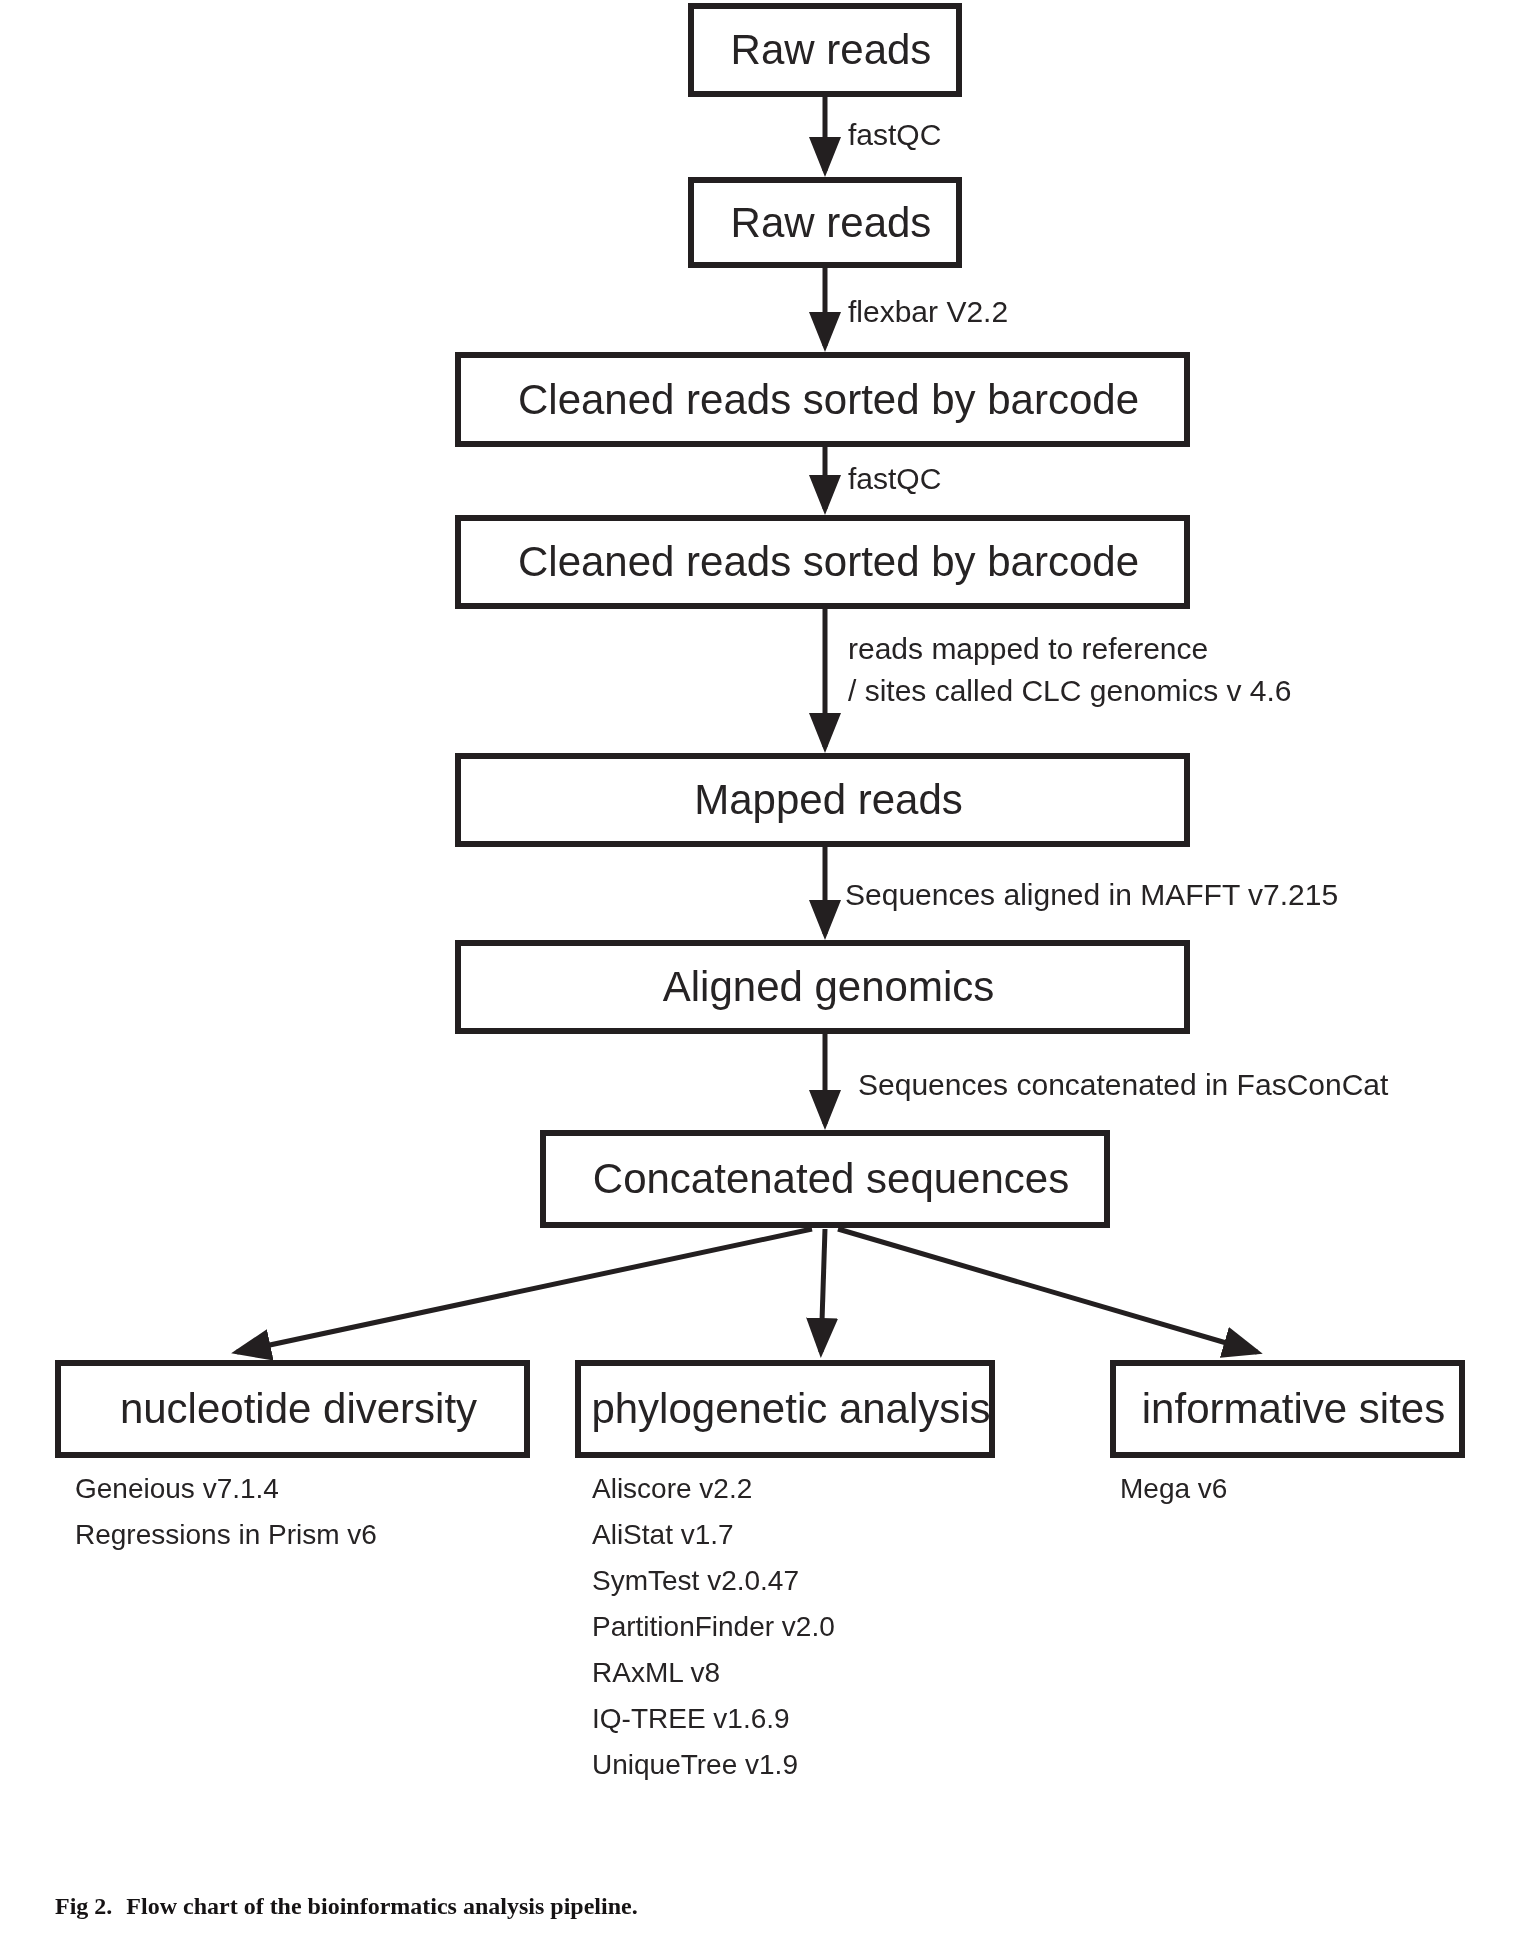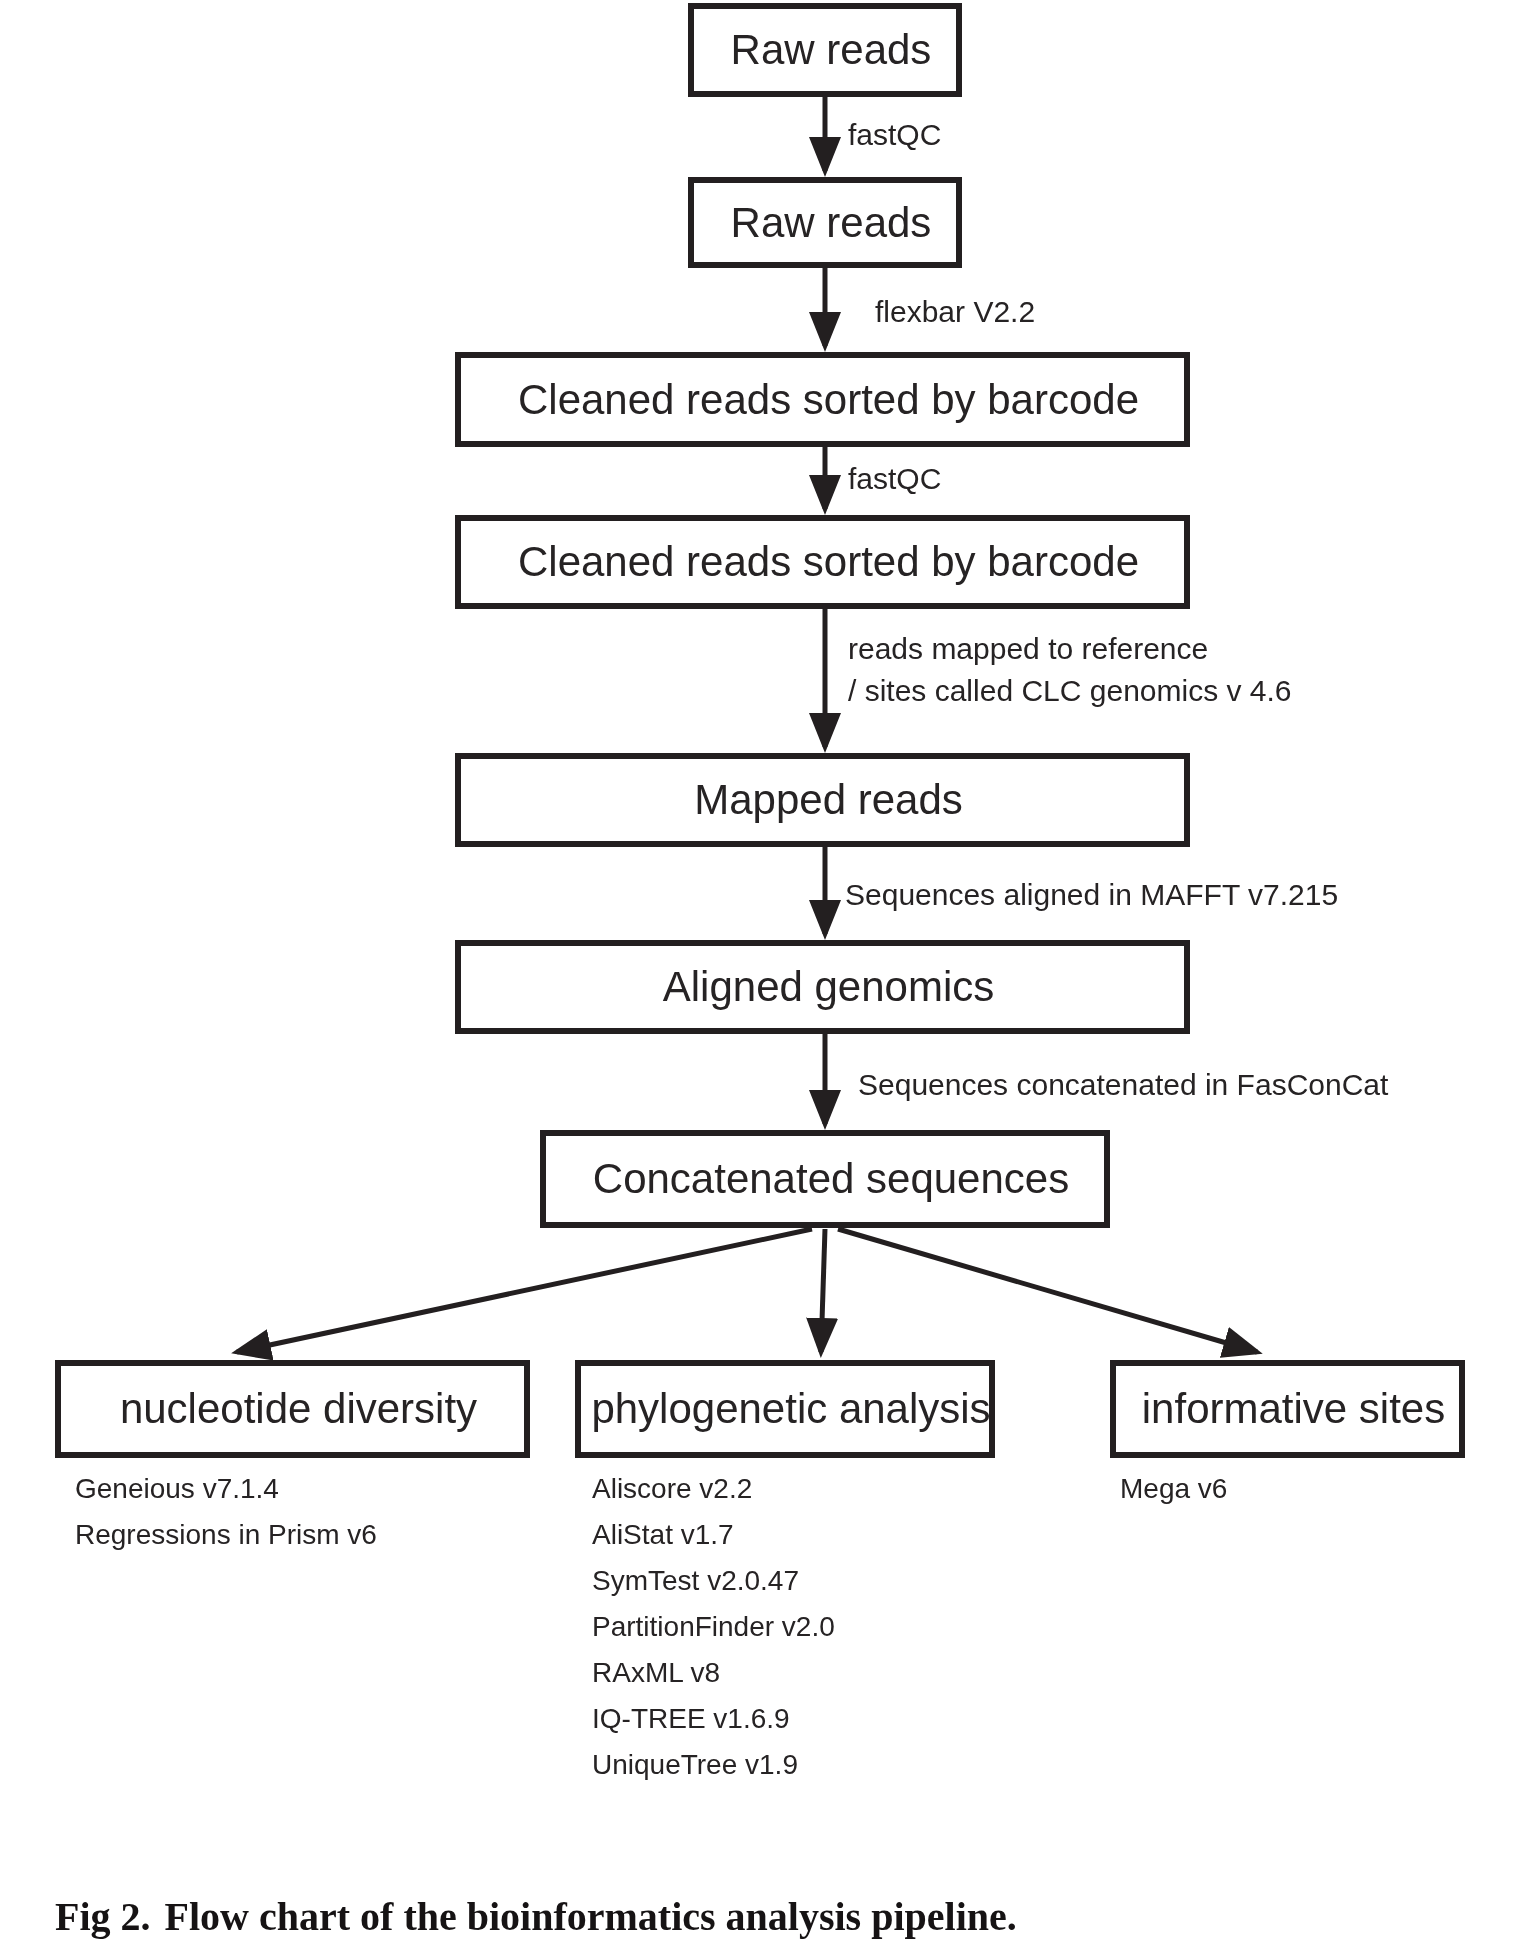--- a/index.html
+++ b/index.html
@@ -42,21 +42,21 @@
   .n-phylo    { left: 575px;  top: 1360px; width: 420px; height: 98px; }
   .n-infsites { left: 1110px; top: 1360px; width: 355px; height: 98px; }
 
   .edge-label {
     position: absolute;
     font-size: 30px;
     line-height: 42px;
     white-space: nowrap;
   }
   .l-fastqc1   { left: 848px; top: 114px; }
-  .l-flexbar   { left: 875px; top: 291px; }
+  .l-flexbar   { left: 848px; top: 291px; }
   .l-fastqc2   { left: 848px; top: 458px; }
   .l-clc       { left: 848px; top: 628px; }
   .l-mafft     { left: 845px; top: 874px; }
   .l-fasconcat { left: 858px; top: 1064px; }
 
   .tool-list {
     position: absolute;
     font-size: 28px;
     line-height: 46px;
     white-space: nowrap;
@@ -64,21 +64,21 @@
   .tl-left  { left: 75px;   top: 1466px; }
   .tl-mid   { left: 592px;  top: 1466px; }
   .tl-right { left: 1120px; top: 1466px; }
 
   .caption {
     position: absolute;
     left: 55px;
     top: 1893px;
     font-family: "Liberation Serif", "DejaVu Serif", serif;
     font-weight: bold;
-    font-size: 40px;
+    font-size: 24px;
     color: #161314;
     white-space: nowrap;
   }
   .caption .cap-text { margin-left: 14px; }
 </style>
 </head>
 <body>
 
 <div class="canvas">
 

